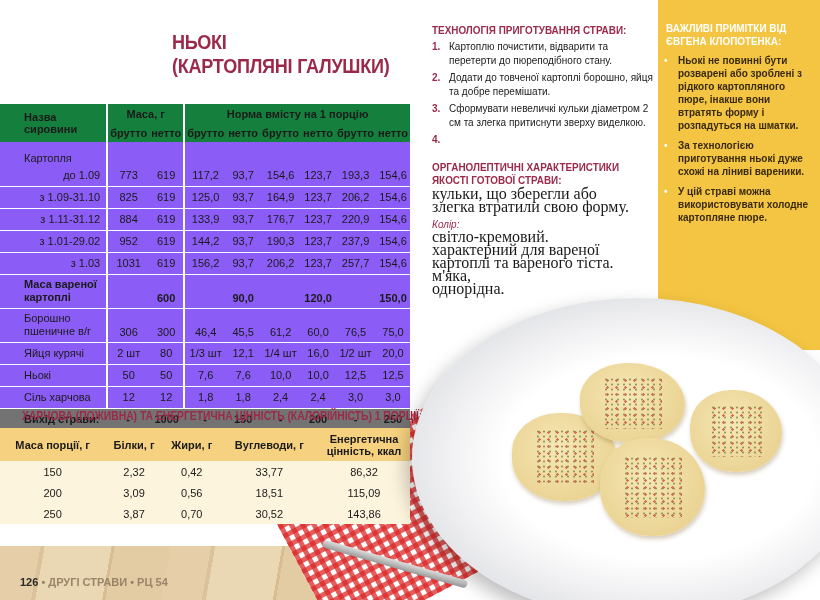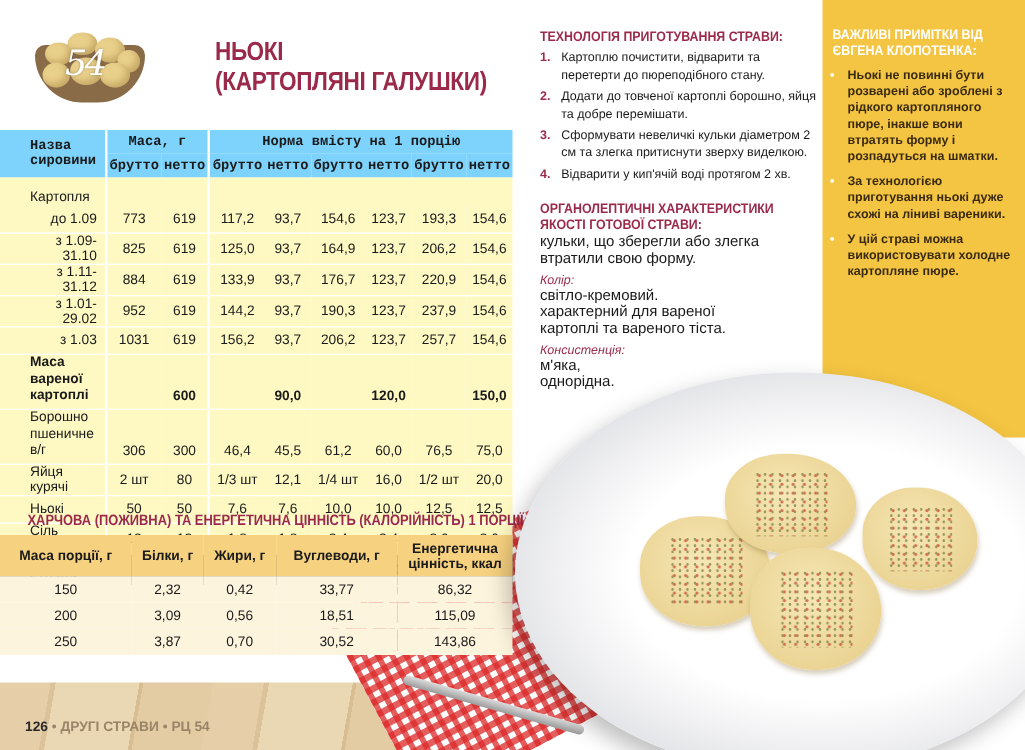--- a/index.html
+++ b/index.html
@@ -10,23 +10,23 @@
   .basket { position: absolute; left: 26px; top: 20px; width: 92px; height: 66px; }
   .basket .bowl { position: absolute; left: 2px; top: 16px; width: 88px; height: 46px; background: #8a6b48; border-radius: 10px 10px 46px 46px; }
   .basket .potato { position: absolute; background: #e8cf8a; border-radius: 50%; box-shadow: inset -3px -3px 5px rgba(140,100,40,.35); }
   .basket .num { position: absolute; left: 26px; top: 14px; font-family: "DejaVu Serif", serif; font-style: italic; font-size: 28px; color: #fff; text-shadow: 0 0 2px rgba(0,0,0,.3); letter-spacing: -2px; }
   .title { position: absolute; left: 172px; top: 30px; color: #9b2a4a; font-weight: bold; font-size: 21px; line-height: 24px; letter-spacing: -0.3px; transform: scaleX(0.86); transform-origin: left top; }
 
   
   .tbl { position: absolute; left: 0; top: 104px; width: 410px; }
   .tbl table { width: 100%; border-collapse: collapse; font-size: 11px; transform-origin: left top; }
   .tbl td, .tbl th { height: 22px; text-align: center; padding: 0 2px; }
-  .tbl thead tr { background: #7dd3fc; font-family: Liberation Mono, monospace; }
+  .tbl thead tr { background: #15803d; }
   .tbl thead th { font-weight: bold; font-size: 11px; height: 19px; }
-  .tbl tbody tr { background: #fef9c3; border-bottom: 1px solid #fff; }
+  .tbl tbody tr { background: #8b5cf6; border-bottom: 1px solid #fff; }
   .tbl tbody tr.total { background: #737373; font-weight: bold; }
   .tbl .name { text-align: left; padding-left: 24px; width: 108px; }
   .tbl .name.r { text-align: right; padding-right: 6px; }
   .tbl .sep { border-left: 2px solid #fff; }
   .tbl tr.tall td { height: 34px; vertical-align: bottom; padding-bottom: 4px; }
   .tbl .b { font-weight: bold; }
 
   
   .nut-title { position: absolute; left: 22px; top: 409px; color: #9b2a4a; font-weight: bold; font-size: 12px; transform: scaleX(0.86); transform-origin: left top; white-space: nowrap; }
   .nut { position: absolute; left: 0; top: 428px; width: 410px; }
@@ -44,21 +44,21 @@
   .fork { position: absolute; left: 320px; top: 560px; width: 150px; height: 8px; background: linear-gradient(#ddd, #9a9a9a); border-radius: 4px; transform: rotate(16deg); }
 
   
   .mid { position: absolute; left: 432px; top: 24px; width: 225px; }
   .h-red { color: #9b2a4a; font-weight: bold; font-size: 11px; line-height: 13px; transform: scaleX(0.9); transform-origin: left top; }
   .steps { list-style: none; margin-top: 3px; }
   .steps li { display: flex; font-size: 10px; line-height: 14px; margin-bottom: 3px; }
   .steps .n { color: #9b2a4a; font-weight: bold; width: 17px; flex: none; }
   .org { margin-top: 14px; }
   .lbl { color: #9b2a4a; font-style: italic; font-size: 10px; margin-top: 6px; }
-  .val { font-size: 12px; line-height: 13px; }
+  .val { font-size: 16px; line-height: 13px; font-family: Liberation Serif, serif; }
 
   
   .side { position: absolute; left: 658px; top: 0; width: 162px; height: 350px; background: #f4c542; border-radius: 0 0 0 0; }
   .side-title { position: absolute; left: 666px; top: 22px; color: #fff; font-weight: bold; font-size: 11px; line-height: 13px; transform: scaleX(0.9); transform-origin: left top; }
   .notes { position: absolute; left: 664px; top: 54px; width: 150px; list-style: none; }
   .notes li { display: flex; font-size: 10px; line-height: 13px; margin-bottom: 7px; color: #3a2a10; font-weight: bold; }
   .notes .dot { width: 14px; flex: none; color: #fff; }
 
   
   .plate { position: absolute; left: 412px; top: 298px; width: 450px; height: 320px; border-radius: 50%; background: radial-gradient(ellipse at 55% 50%, #ffffff 0 45%, #f1f1f3 60%, #e4e5e8 72%, #fafafa 80%); box-shadow: -6px 8px 18px rgba(0,0,0,.25); }
@@ -67,31 +67,20 @@
 </style>
 </head>
 <body>
 
 <div class="page">
 
   <div class="wood"></div>
   <div class="napkin"></div>
   <div class="fork"></div>
 
-  <div class="basket">
-    <div class="bowl"></div>
-    <div class="potato" style="left:10px;top:14px;width:22px;height:18px"></div>
-    <div class="potato" style="left:28px;top:6px;width:24px;height:18px"></div>
-    <div class="potato" style="left:50px;top:10px;width:24px;height:20px"></div>
-    <div class="potato" style="left:68px;top:20px;width:18px;height:18px"></div>
-    <div class="potato" style="left:8px;top:30px;width:22px;height:20px"></div>
-    <div class="potato" style="left:30px;top:26px;width:26px;height:22px"></div>
-    <div class="potato" style="left:54px;top:30px;width:24px;height:20px"></div>
-    <span class="num">54</span>
-  </div>
   <div class="title">
     <div>НЬОКІ</div>
     <div>(КАРТОПЛЯНІ ГАЛУШКИ)</div>
   </div>
 
   <div class="tbl">
     <table>
       <thead>
         <tr>
           <th rowspan="2" class="name" style="text-align:left;padding-left:24px">Назва сировини</th>
@@ -320,27 +309,25 @@
       <li>
           <span class="n">2.</span>
           <span>Додати до товченої картоплі борошно, яйця та добре перемішати.</span>
         </li>
       <li>
           <span class="n">3.</span>
           <span>Сформувати невеличкі кульки діаметром 2 см та злегка притиснути зверху виделкою.</span>
         </li>
       <li>
           <span class="n">4.</span>
-          <span>Відварити у кип'ячій воді протягом 2 хв.</span>
         </li>
     </ol>
     <div class="org">
       <div class="h-red" style="width:230px">ОРГАНОЛЕПТИЧНІ ХАРАКТЕРИСТИКИ ЯКОСТІ ГОТОВОЇ СТРАВИ:</div>
       <div class="val" style="width:200px">кульки, що зберегли або злегка втратили свою форму.</div>
       <div class="lbl">Колір:</div>
       <div class="val">світло-кремовий.</div>
       <div class="val" style="width:185px">характерний для вареної картоплі та вареного тіста.</div>
-      <div class="lbl">Консистенція:</div>
       <div class="val" style="width:70px">м'яка, однорідна.</div>
     </div>
   </div>
 
 </div>
 
 </body></html>

